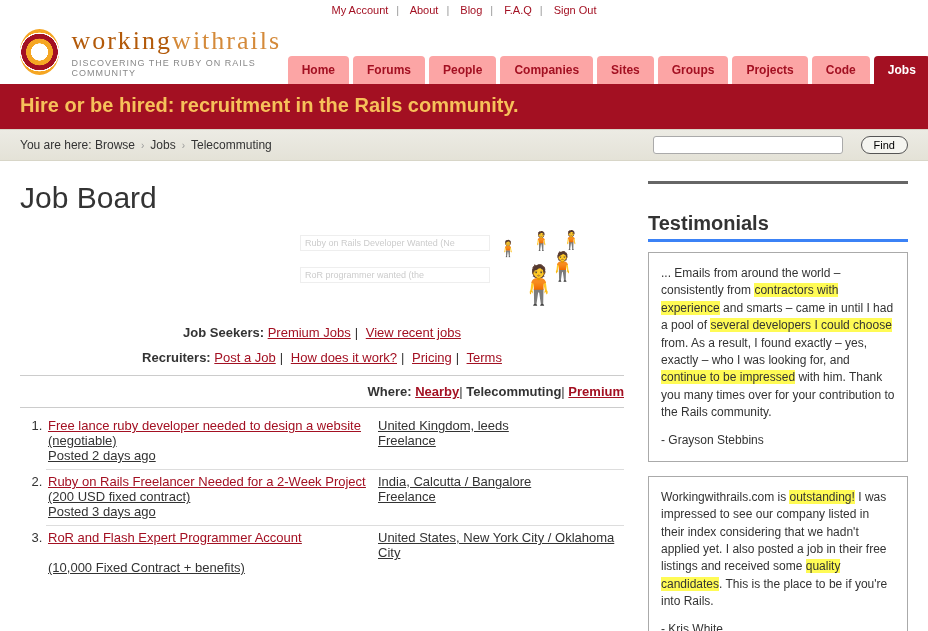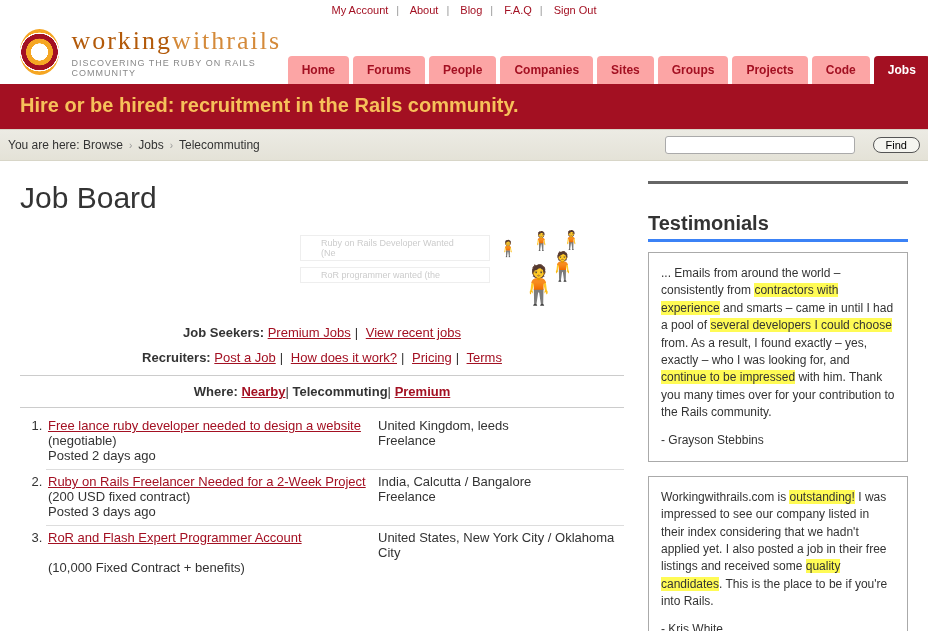--- a/index.html
+++ b/index.html
@@ -18,49 +18,49 @@
 .brand { font-size: 26px; letter-spacing: 2px; color: #b35a0a; font-family: Georgia, serif; font-weight: 300; }
 .brand .part2 { color: #d48a3a; }
 .tagline { font-size: 9px; letter-spacing: 1px; color: #888; text-transform: uppercase; margin-top: 2px; }
 
 .navwrap { margin-left: auto; display: flex; gap: 4px; align-self: flex-end; }
 .navtab { background: #fca5a5; color: #a31022; font-weight: bold; font-size: 12px; padding: 7px 14px; border-radius: 4px 4px 0 0; cursor: pointer; }
 .navtab.active { background: #a31022; color: #fff; }
 
 .banner { background: #a31022; color: #f6c15a; font-size: 20px; font-weight: bold; padding: 10px 20px 12px; font-family: "Lucida Grande", Verdana, sans-serif; }
 
-.crumbbar { background: linear-gradient(#ecebe4, #e4e2d7); border-top: 1px solid #d8d6c8; border-bottom: 1px solid #d8d6c8; padding: 6px 8px; display: flex; align-items: center; font-size: 12px; color: #333; }
+.crumbbar { background: linear-gradient(#ecebe4, #e4e2d7); border-top: 1px solid #d8d6c8; border-bottom: 1px solid #d8d6c8; padding: 6px 20px; display: flex; align-items: center; font-size: 12px; color: #333; }
 .crumbbar .sep { color: #999; margin: 0 6px; font-size: 10px; }
 .crumbbar a { color: #333; }
-.searchbox { margin-left: auto; display: flex; align-items: center; gap: 18px; }
+.searchbox { margin-left: auto; display: flex; gap: 18px; }
 .searchbox input[type=text] { width: 190px; height: 18px; border: 1px solid #aaa; border-radius: 3px; padding: 1px 4px; font-size: 11px; }
 .searchbox button { border: 1px solid #555; background: #f5f5f0; border-radius: 10px; padding: 1px 12px; font-size: 11px; cursor: pointer; font-family: inherit; }
 
 .content { display: flex; padding: 20px 20px 0; gap: 24px; }
 .main { flex: 1; }
 .side { width: 260px; }
 
 h1.page { font-family: "Lucida Grande", sans-serif; font-size: 30px; font-weight: normal; color: #333; margin-bottom: 20px; }
 
 .promo { height: 80px; margin: 0 0 10px; position: relative; }
-.promo-row { position: absolute; left: 280px; font-size: 9px; color: #ccc; border: 1px solid #eee; padding: 2px 20px; width: 190px; }
+.promo-row { position: absolute; left: 280px; font-size: 9px; color: #ccc; border: 1px solid #eee; padding: 2px 4px; width: 190px; }
 .figure { position: absolute; color: #e46a1f; }
 
 .linkbar { text-align: center; font-size: 13px; margin: 4px 0 10px; color: #333; }
 .linkbar strong { color: #333; font-weight: bold; }
 .linkbar a { color: #a31022; text-decoration: underline; }
 .linkbar .pipe { color: #333; margin: 0 4px; }
 
-.filterbar { text-align: center; font-size: 13px; padding: 8px 0; border-top: 1px solid #ccc; border-bottom: 1px solid #ccc; margin-top: 6px; }
+.filterbar { text-align: right; font-size: 13px; padding: 8px 0; border-top: 1px solid #ccc; border-bottom: 1px solid #ccc; margin-top: 6px; }
 .filterbar strong { color: #333; }
 .filterbar a { color: #a31022; text-decoration: underline; font-weight: bold; }
 .filterbar .cur { color: #333; font-weight: bold; }
 
 ol.jobs { list-style: decimal; margin: 6px 0 0 26px; }
-ol.jobs > li { padding: 4px 0 6px 2px; border-bottom: 1px solid #ddd; font-size: 13px; }
+ol.jobs > li { padding: 4px 0 6px 2px; border-bottom: 1px solid #ddd; font-size: 13px; text-decoration: underline; }
 ol.jobs > li:last-child { border-bottom: none; }
 .jobrow { display: flex; }
 .jobleft { width: 330px; }
 .jobright { flex: 1; color: #333; }
 .jobtitle { color: #a31022; text-decoration: underline; }
 .jobmeta { color: #333; }
 .jobposted { color: #333; }
 
 .side h2 { font-size: 20px; font-weight: bold; color: #333; margin-bottom: 10px; border-bottom: 3px solid #3b82f6; padding-bottom: 4px; }
 .testi { border: 1px solid #aaa; padding: 12px; font-size: 12px; color: #333; margin-bottom: 14px; line-height: 1.45; }

